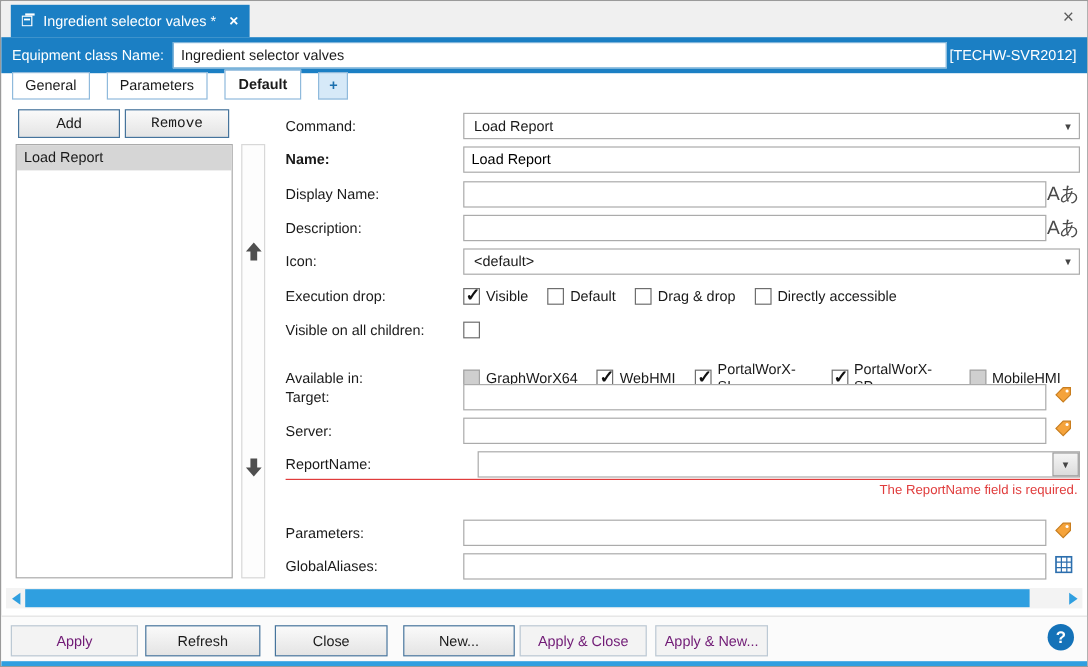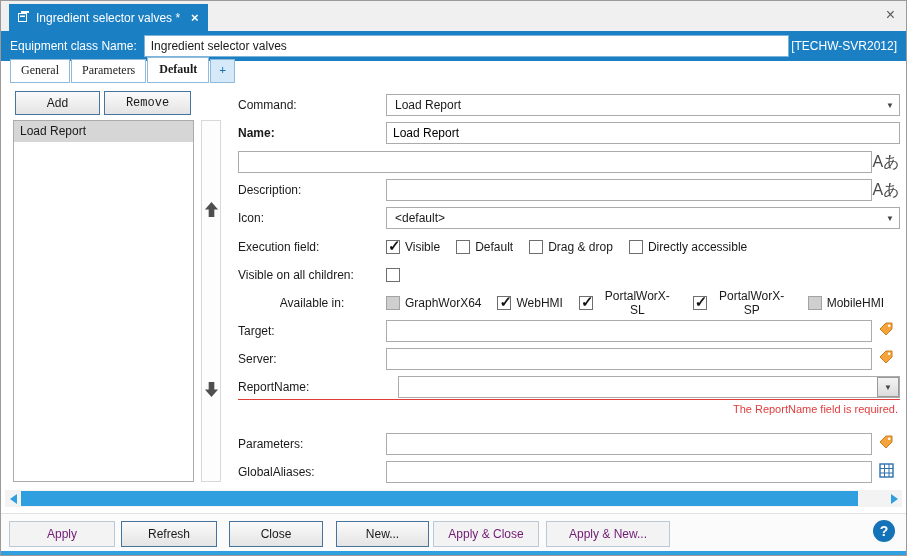--- a/index.html
+++ b/index.html
@@ -15,21 +15,21 @@
   .window-close { position:absolute; right:11px; top:6px; color:#5a5a5a; font-size:16px; line-height:16px; cursor:pointer; }
 
   
   .header { position:absolute; top:30px; left:0; right:0; height:30px; background:#1b7fc4;
             display:flex; align-items:center; padding:0 9px; color:#fff; }
   .header input { margin-left:7px; width:645px; height:22px; border:1px solid #7fb4da; padding:0 6px;
                   font-size:12px; font-family:inherit; color:#1a1a1a; }
   .server-name { margin-left:auto; }
 
   
-  .tabstrip { position:absolute; top:60px; left:9px; height:22px; display:flex; gap:1px; align-items:flex-end;font-family:Liberation Serif, serif; }
+  .tabstrip { position:absolute; top:60px; left:9px; height:22px; display:flex; gap:14px; align-items:flex-end; }
   .tab { background:#fff; border:1px solid #8fbadc; padding:3px 10px 4px; cursor:pointer; }
   .tab.selected { font-weight:bold; padding:4px 11px 5px; }
   .tab-plus { background:#d6e9f8; color:#1b6fae; padding:3px 8px 4px; font-weight:bold; }
 
   
   .btn { height:24px; border:1px solid #46749c; background:linear-gradient(#fafafa,#e4e4e4);
          display:flex; align-items:center; justify-content:center; cursor:pointer; font-size:12px; }
   .btn.disabled { border-color:#bcc9d4; background:#f3f3f3; color:#701a75; cursor:default; }
 
   
@@ -153,20 +153,21 @@
         <span class="arrow">▼</span>
       </div>
     </div>
 
     <div class="frow" style="top:28px;">
       <span class="flabel bold">Name:</span>
       <input class="text" value="Load Report" style="">
     </div>
 
     <div class="frow" style="top:57px;">
+      <span class="flabel">Display Name:</span>
       <input class="text" value="" style="">
       <span class="icon-after">
           <span class="loc-icon">Aあ</span>
         </span>
     </div>
 
     <div class="frow" style="top:85px;">
       <span class="flabel">Description:</span>
       <input class="text" value="" style="">
       <span class="icon-after">
@@ -176,21 +177,21 @@
 
     <div class="frow" style="top:113px;">
       <span class="flabel">Icon:</span>
       <div class="combo">
         <span>&lt;default&gt;</span>
         <span class="arrow">▼</span>
       </div>
     </div>
 
     <div class="frow" style="top:142px;">
-      <span class="flabel">Execution field:</span>
+      <span class="flabel">Execution drop:</span>
       <span class="cb-item">
         <span class="cb checked"></span>
         <span>Visible</span>
       </span>
       <span class="cb-item">
         <span class="cb"></span>
         <span>Default</span>
       </span>
       <span class="cb-item">
         <span class="cb"></span>
@@ -200,21 +201,21 @@
         <span class="cb"></span>
         <span>Directly accessible</span>
       </span>
     </div>
 
     <div class="frow" style="top:170px;">
       <span class="flabel">Visible on all children:</span>
       <span class="cb"></span>
     </div>
 
-    <div class="frow" style="top:198px;text-align:center;">
+    <div class="frow" style="top:210px;">
       <span class="flabel">Available in:</span>
       <span class="cb-item">
         <span class="cb disabled"></span>
         <span>GraphWorX64</span>
       </span>
       <span class="cb-item">
         <span class="cb checked"></span>
         <span>WebHMI</span>
       </span>
       <span class="cb-item">
@@ -312,19 +313,19 @@
         <div class="tri-right"></div>
       </div>
   </div>
 
   <div class="footer">
     <div class="btn disabled" style="width:106px;">Apply</div>
     <div class="btn" style="width:96px; margin-left:6px;">Refresh</div>
     <div class="btn" style="width:94px; margin-left:12px;">Close</div>
     <div class="btn" style="width:93px; margin-left:13px;">New...</div>
     <div class="btn disabled" style="width:106px; margin-left:4px;">Apply &amp; Close</div>
-    <div class="btn disabled" style="width:124px; margin-left:7px;">Apply &amp; New...</div>
+    <div class="btn disabled" style="width:94px; margin-left:7px;">Apply &amp; New...</div>
   </div>
   <div class="help">?</div>
 
   <div class="bottom-accent"></div>
 
 </div>
 
 </body></html>

